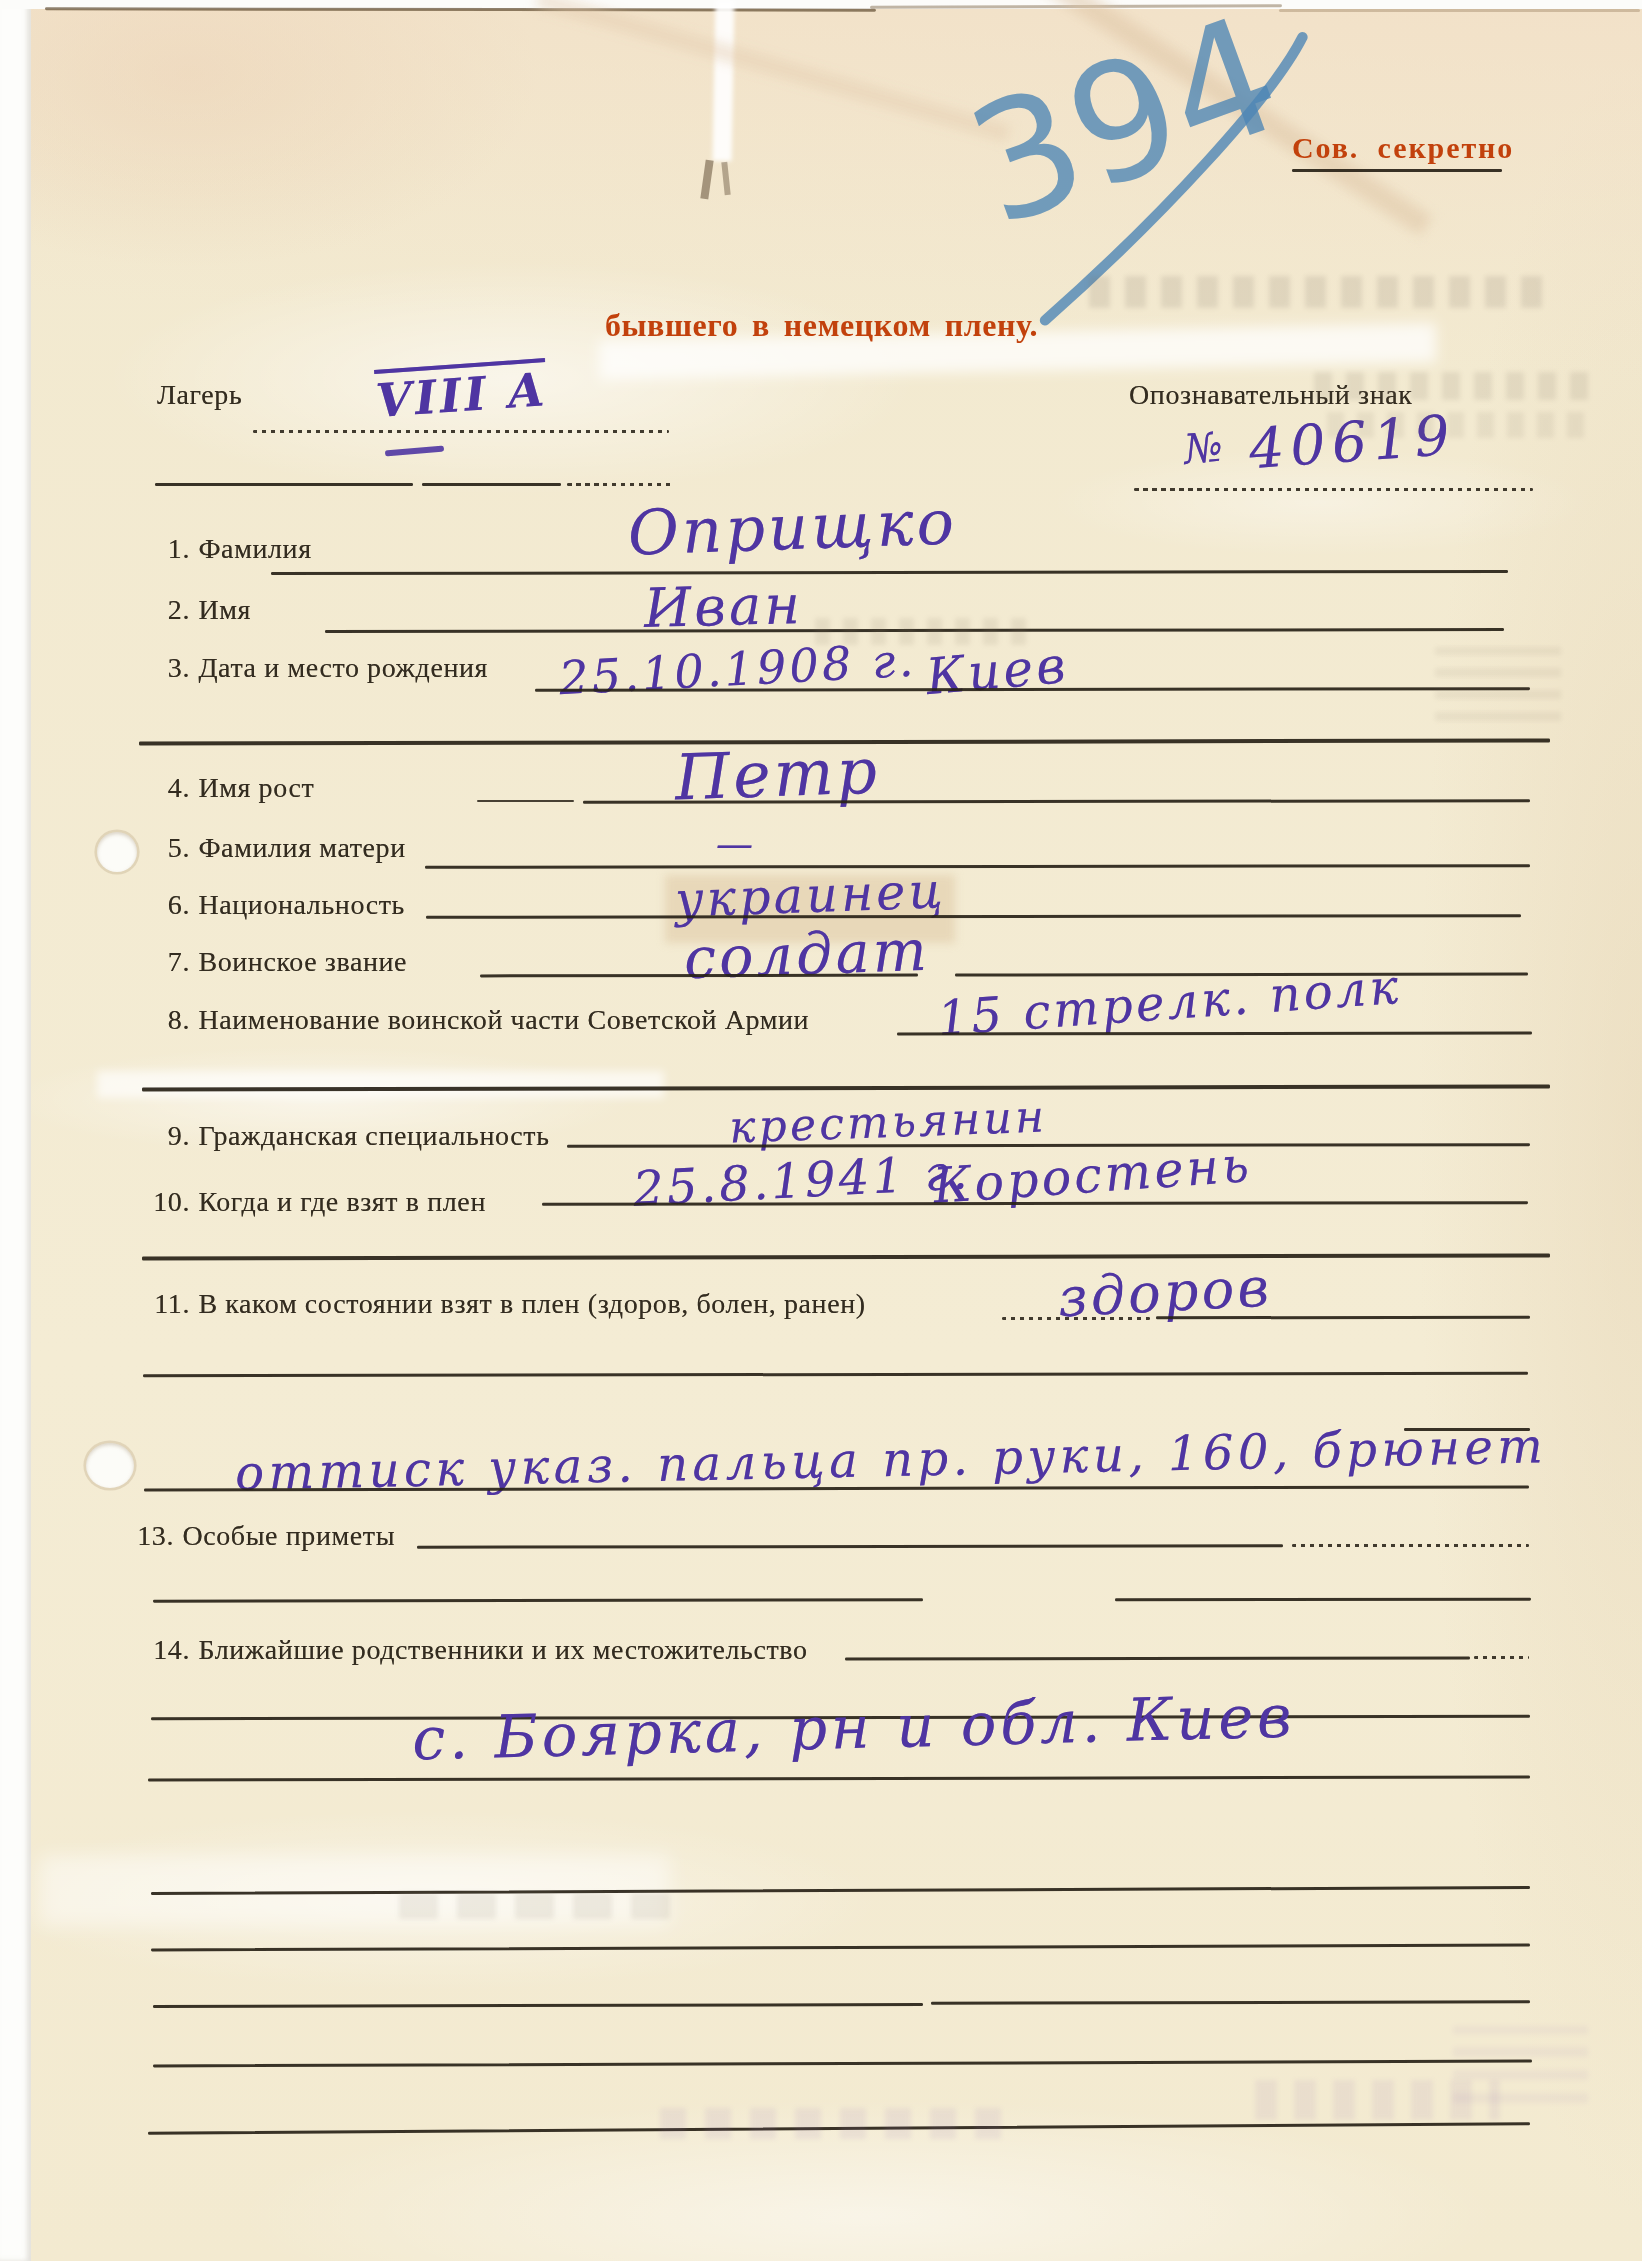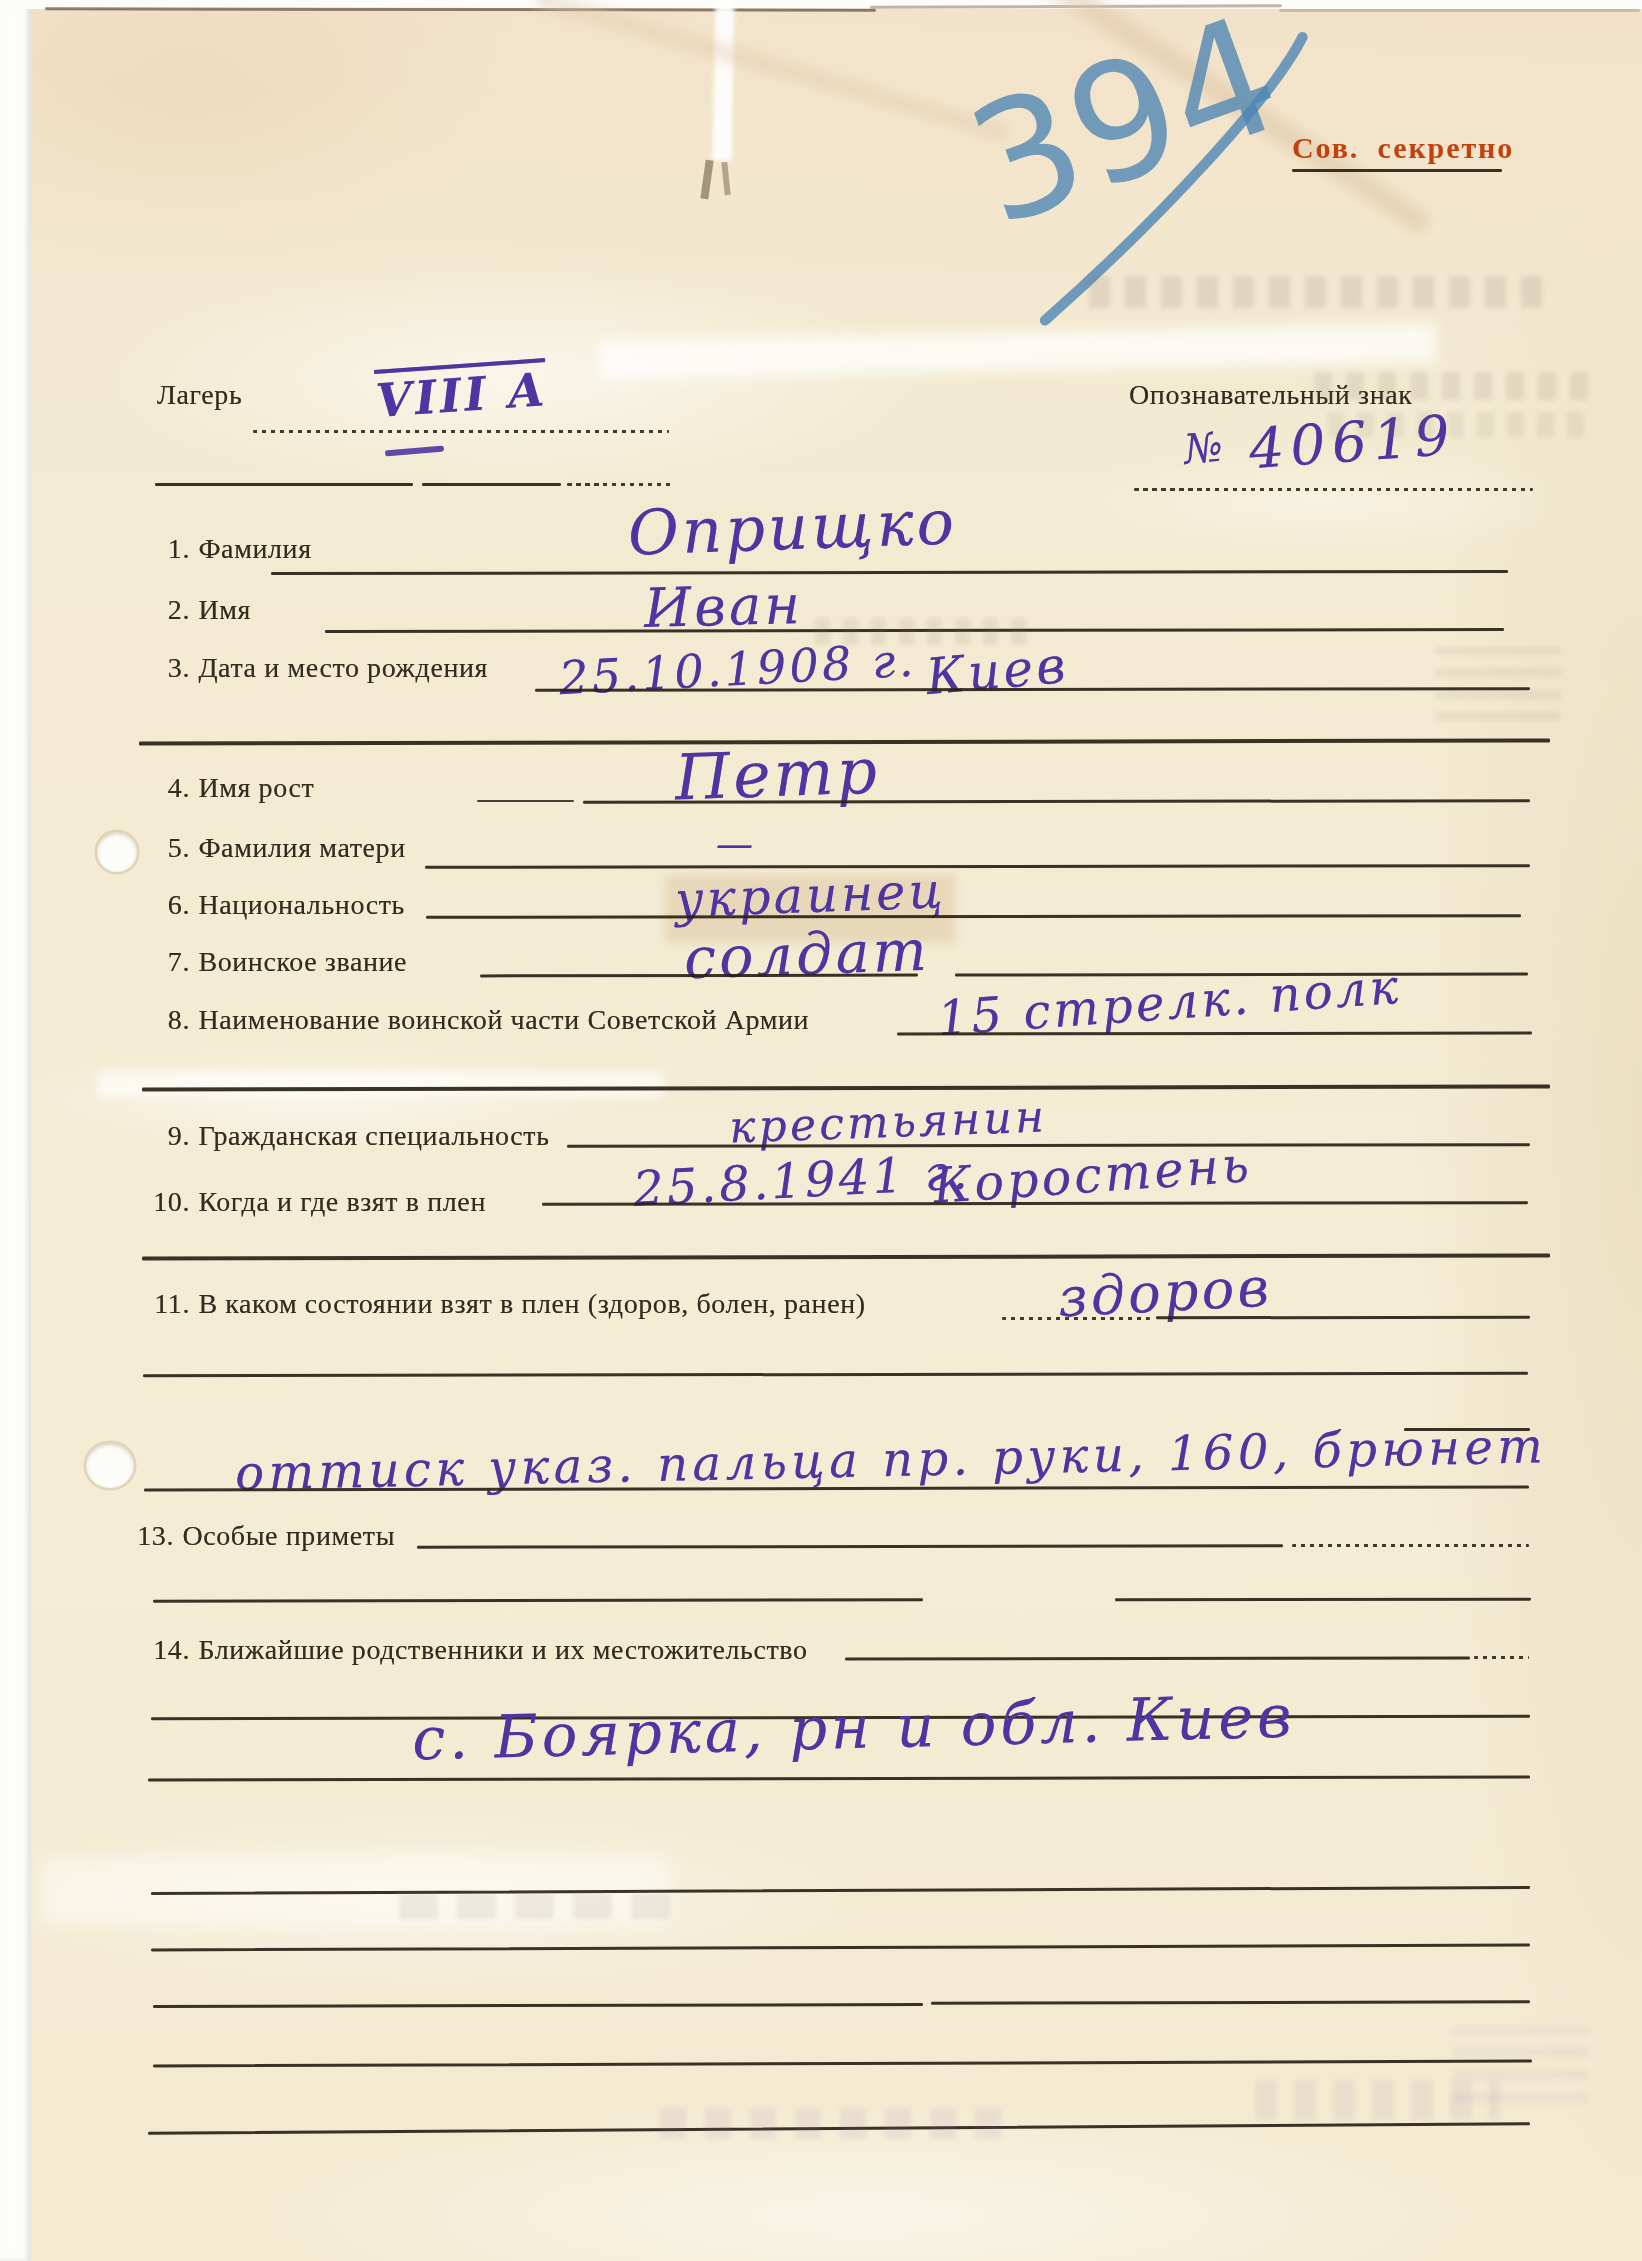--- a/index.html
+++ b/index.html
@@ -63,20 +63,21 @@
   <div class="hole" style="left:86px;top:1443px;width:48px;height:45px;"></div>
 
   <div class="bluepencil" style="left:970px;top:27px;font-size:162px;transform:rotate(-20deg);letter-spacing:0px;">394</div>
   <svg class="artifact" style="left:1005px;top:22.5px;" width="322" height="309" viewBox="0 0 500 480">
     <path d="M 462 22 C 415 115 245 300 62 462" fill="none" stroke="#4d86b5" stroke-width="16" stroke-linecap="round" opacity="0.8"></path>
   </svg>
 
   <div class="title" style="left:1292px;top:131px;font-size:30px;letter-spacing:1.9px;word-spacing:9px;">Сов. секретно</div>
   <div class="rule" style="left:1292px;top:169px;width:210px;height:3.2px;"></div>
 
+  <div class="title center" style="top:307px;font-size:32px;letter-spacing:0.6px;word-spacing:5.2px;">бывшего в немецком плену.</div>
 
   <div class="lbl" style="left:157px;top:379px;">
       <span>Лагерь</span>
     </div>
   <div class="rule dot" style="left:253px;top:430px;width:416px;"></div>
   <div class="hw" style="left:376px;top:368px;font-size:46px;font-weight:bold;transform:rotate(-4deg);text-decoration:overline;">VIII A</div>
   <div class="artifact" style="left:385px;top:448px;width:59px;height:5.8px;background:#4f35a2;border-radius:2.6px;transform:rotate(-5deg);opacity:.9;"></div>
   <div class="lbl" style="left:1129px;top:379px;">
       <span>Опознавательный знак</span>
     </div>

